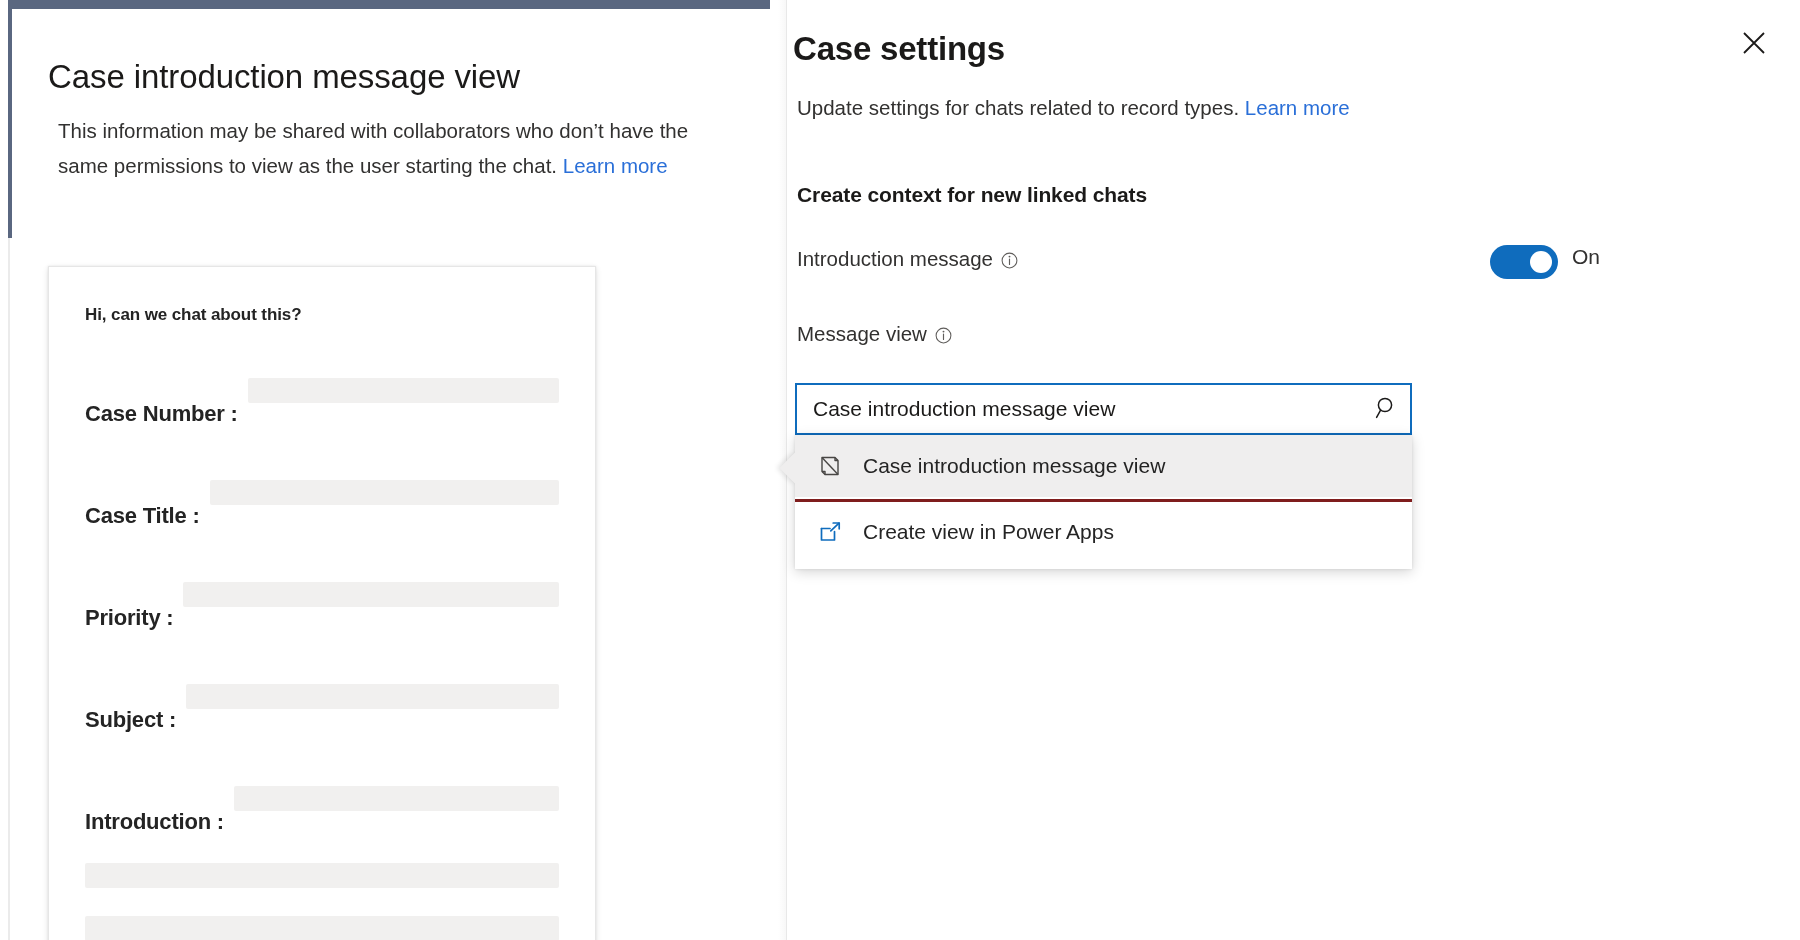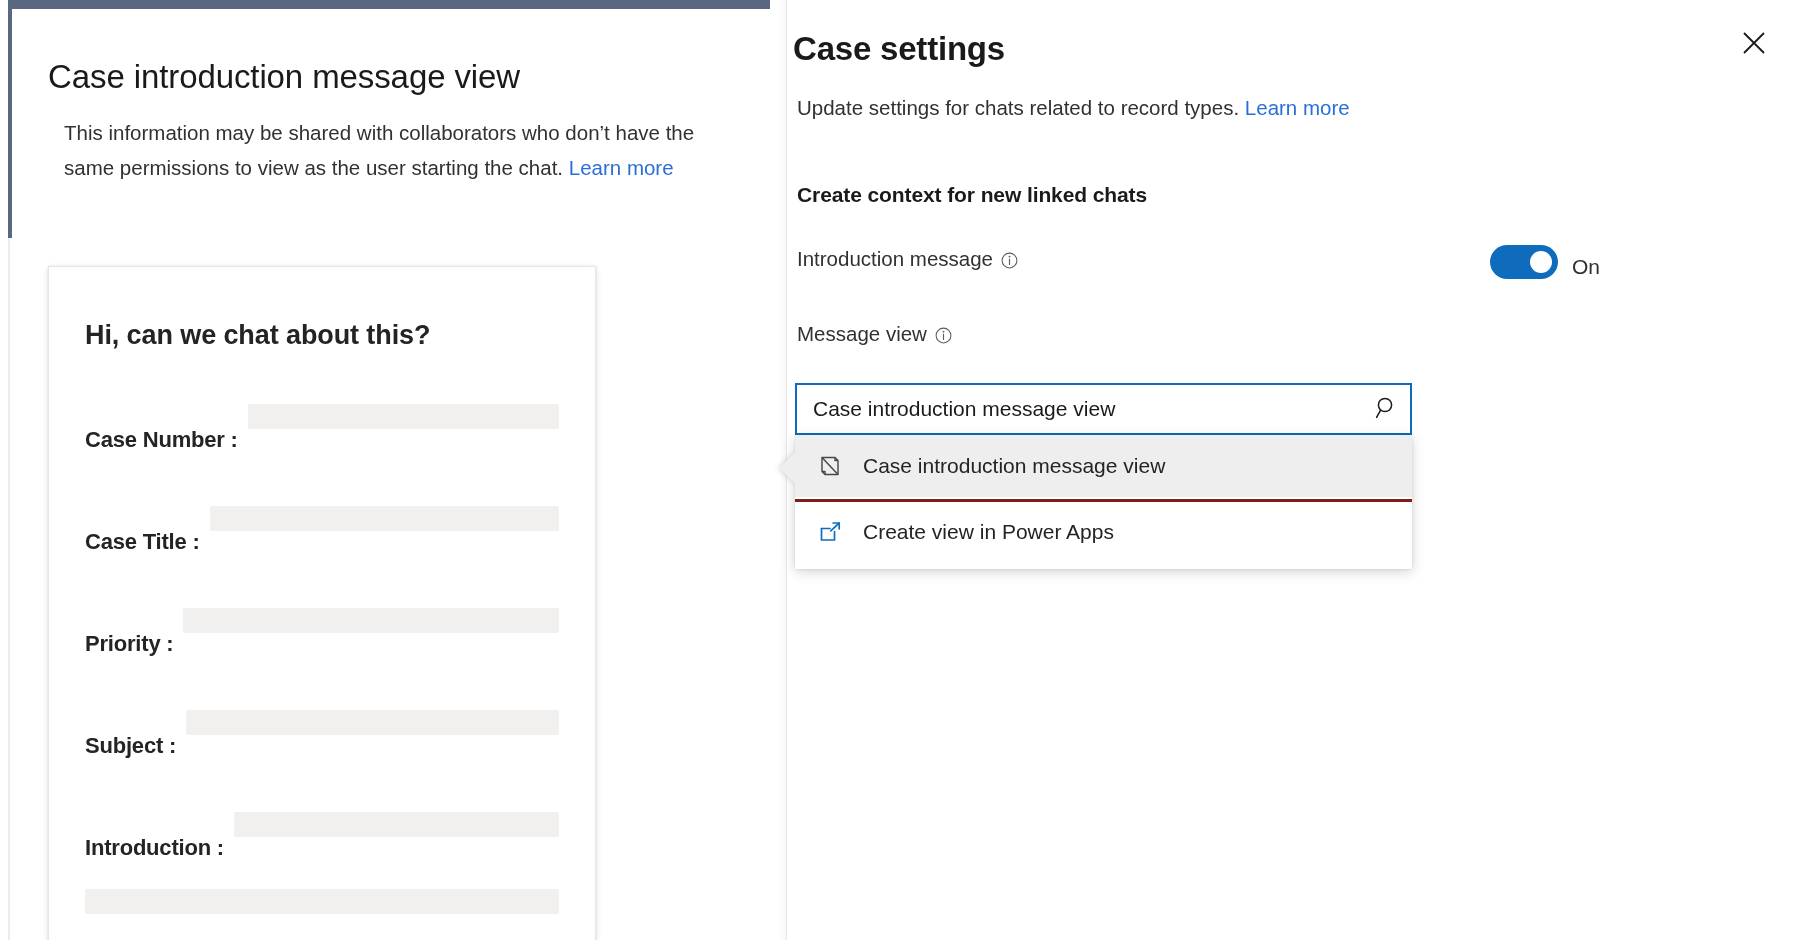--- a/index.html
+++ b/index.html
@@ -72,21 +72,21 @@
     line-height: 44px;
     margin: 0 0 14px 0;
     white-space: nowrap;
   }
 
   .preview-desc {
     font-size: 20.5px;
     color: #323130;
     line-height: 35px;
     width: 660px;
-    margin: 16px;
+    margin: 10px;
   }
 
   .link {
     color: #2a6fd8;
     text-decoration: none;
     cursor: pointer;
   }
 
   
   .card {
@@ -95,24 +95,24 @@
     top: 266px;
     width: 548px;
     background: #ffffff;
     border: 1px solid #e6e6e6;
     box-shadow: 0 2px 6px rgba(0,0,0,0.12), 0 0 2px rgba(0,0,0,0.08);
     box-sizing: border-box;
     padding: 38px 36px 40px 36px;
   }
 
   .card-greeting {
-    font-size: 27px;
+    font-size: 17px;
     font-weight: bold;
     color: #242424;
-    margin: 15px 0 28px 0;
+    margin: 0 0 28px 0;
     letter-spacing: -0.1px;
   }
 
   .field-row {
     display: flex;
     align-items: center;
     margin-bottom: 28px;
   }
 
   .field-label {
@@ -248,21 +248,21 @@
     height: 17px;
     position: relative;
     top: 1px;
   }
 
   .toggle-ctl {
     position: absolute;
     left: 693px;
     top: 0;
     display: flex;
-    align-items: flex-end;
+    align-items: flex-start;
     gap: 14px;
   }
 
   .switch {
     width: 68px;
     height: 34px;
     border-radius: 17px;
     background: #0f6cbd;
     position: relative;
     cursor: pointer;

